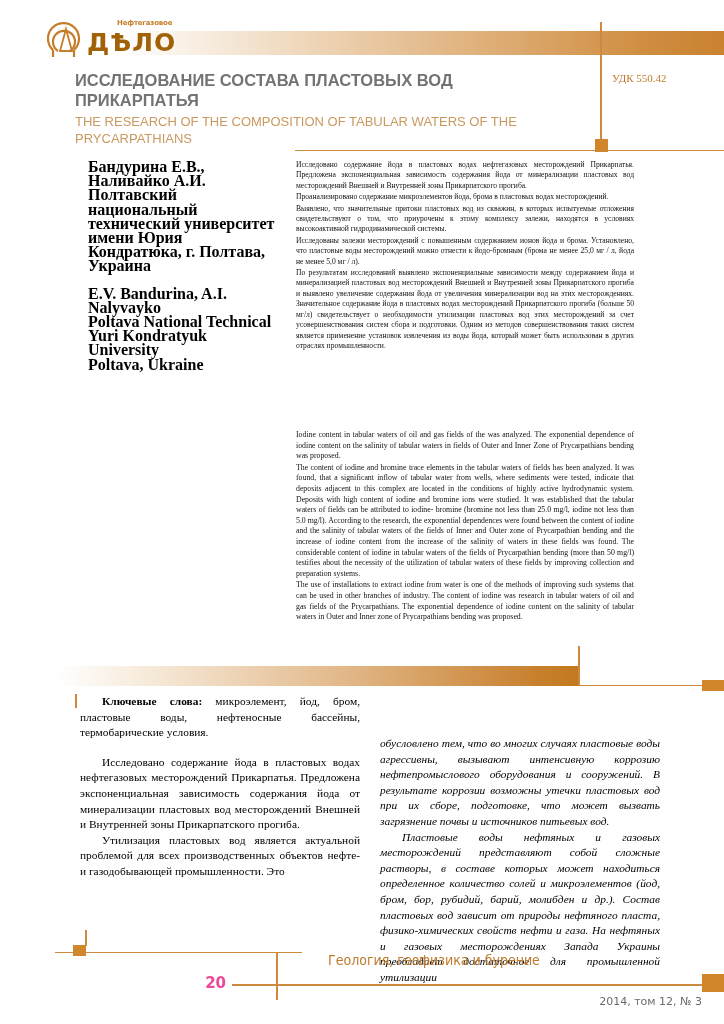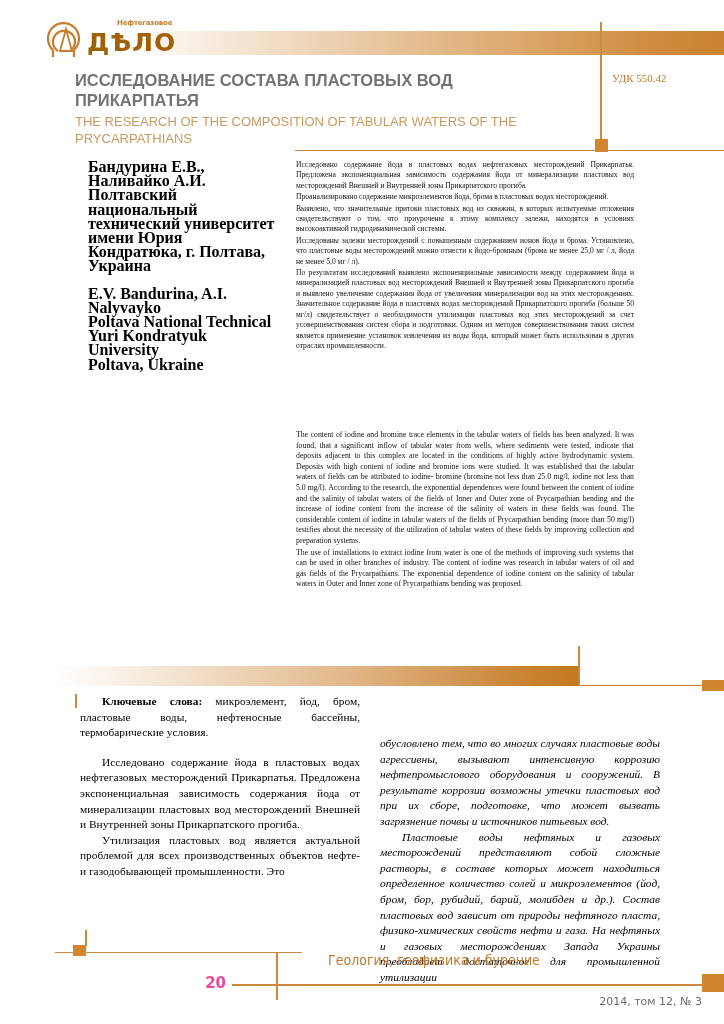--- a/index.html
+++ b/index.html
@@ -332,20 +332,21 @@
 
 <div class="abstract-ru">
   <p>Исследовано содержание йода в пластовых водах нефтегазовых месторождений Прикарпатья. Предложена экспоненциальная зависимость содержания  йода от минерализации пластовых вод месторождений Внешней и Внутренней зоны Прикарпатского прогиба.</p>
   <p>Проанализировано содержание микроэлементов йода, брома в пластовых водах месторождений.</p>
   <p>Выявлено, что значительные притоки пластовых вод из скважин, в которых испытуемые отложения свидетельствуют о том, что приурочены к этому комплексу залежи, находятся в условиях высокоактивной гидродинамической системы.</p>
   <p>Исследованы залежи месторождений с повышенным содержанием ионов йода и брома. Установлено, что пластовые воды месторождений можно отнести к йодо-бромным (брома не менее 25,0 мг / л, йода не менее 5,0 мг / л).</p>
   <p>По результатам исследований выявлено экспоненциальные зависимости между содержанием йода и минерализацией пластовых вод месторождений Внешней и Внутренней зоны Прикарпатского прогиба и выявлено увеличение содержания йода от увеличения минерализации вод на этих месторождениях. Значительное содержание йода в пластовых водах месторождений Прикарпатского прогиба (больше 50 мг/л) свидетельствует о необходимости утилизации пластовых вод этих месторождений за счет усовершенствования систем сбора и подготовки. Одним из методов совершенствования таких систем является применение установок извлечения из воды йода, который может быть использован в других отраслях промышленности.</p>
 </div>
 
 <div class="abstract-en">
+  <p>Iodine content in tabular waters of oil and gas fields of the  was analyzed. The exponential dependence of iodine content on the salinity of tabular waters in fields of Outer and Inner Zone of Prycarpathians bending was proposed.</p>
   <p>The content of iodine and bromine trace elements in the tabular waters of  fields has been analyzed. It was found, that a significant inflow of tabular water from wells, where sediments were tested, indicate that deposits adjacent to this complex are located in the conditions of highly active hydrodynamic system. Deposits with high content of iodine and bromine ions were studied. It was established that the tabular waters of fields can be attributed to iodine- bromine (bromine not less than 25.0 mg/l, iodine not less than 5.0 mg/l). According to the research, the exponential dependences were found between the content of iodine and the salinity of tabular waters of the fields of Inner and Outer zone of Prycarpathian bending and the increase of iodine content from the increase of the salinity of waters in these fields was found.  The considerable content of iodine in tabular waters of the fields of Prycarpathian bending (more than 50 mg/l) testifies about the necessity of the utilization of tabular waters of these fields by improving collection and preparation systems.</p>
   <p>The use of installations to extract iodine from water is one of the methods of improving such systems that can be used in other branches of industry. The content of iodine was research in tabular waters of oil and gas fields of the Prycarpathians. The exponential dependence of iodine content on the salinity of tabular waters in Outer and Inner zone of Prycarpathians bending was proposed.</p>
 </div>
 
 <div class="mid-band"></div>
 <div class="mid-vline"></div>
 <div class="mid-hrule"></div>
 <div class="mid-tick"></div>
 <div class="mid-left-tick"></div>
 

